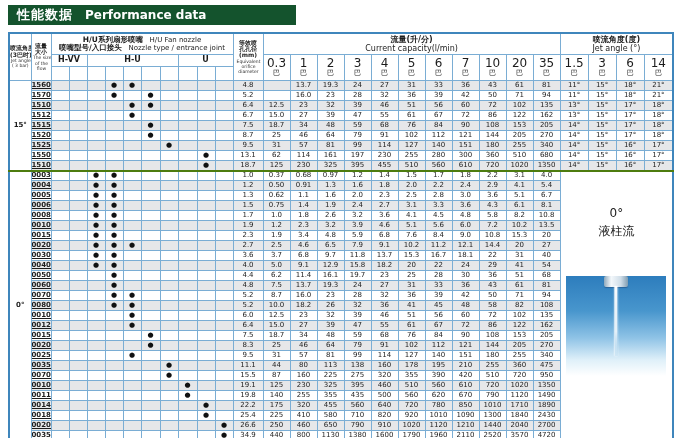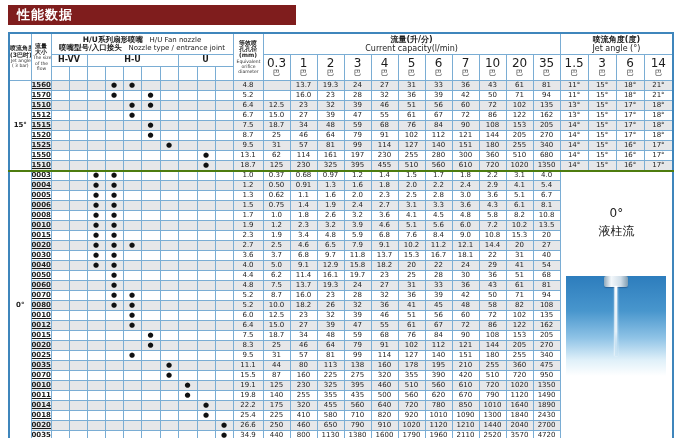--- a/index.html
+++ b/index.html
@@ -1,18 +1,18 @@
 <!DOCTYPE html>
 <html><head>
 <meta charset="utf-8">
 <style>
   html,body{margin:0;padding:0;background:#fff;}
   .page{position:relative;width:679px;height:438px;background:#fff;overflow:hidden;
         font-family:"DejaVu Sans","Liberation Sans",sans-serif;}
-  .titlebar{position:absolute;left:8px;top:5px;width:288px;height:20px;background:#7f1d1d;
+  .titlebar{position:absolute;left:8px;top:5px;width:288px;height:20px;background:#14532d;
             color:#fff;display:flex;align-items:center;padding-left:9px;box-sizing:border-box;}
   .t-zh{font-weight:bold;font-size:13px;letter-spacing:1px;}
   .t-en{font-weight:bold;font-size:12px;margin-left:12px;}
   table{position:absolute;left:8px;top:32px;width:664px;height:404px;border-collapse:collapse;
         table-layout:fixed;border:2px solid #3f86bc;background:#fff;}
   td{border:1px solid #7aadd4;padding:0;margin:0;text-align:center;vertical-align:middle;
      color:#1c1c1c;line-height:1.05;overflow:hidden;white-space:nowrap;}
   .h1 td{height:20px;}
   .h2 td{height:11px;}
   .h3 td{height:13px;padding-left:24px;}
@@ -48,20 +48,21 @@
   .stream{position:absolute;top:10px;left:50%;transform:translateX(-50%);width:3px;height:70px;
           background:linear-gradient(180deg,rgba(255,255,255,.98),rgba(255,255,255,.8) 65%,rgba(255,255,255,0));
           box-shadow:0 0 2px rgba(255,255,255,.9);}
 </style>
 </head>
 <body>
 
 <div class="page">
   <div class="titlebar">
     <span class="t-zh">性能数据</span>
+    <span class="t-en">Performance data</span>
   </div>
   <table id="perf-table">
       <colgroup>
         <col style="width:22px">
         <col style="width:20px">
         <col style="width:18px">
         <col style="width:18px">
         <col style="width:18px">
         <col style="width:18px">
         <col style="width:18px">
@@ -1063,21 +1064,21 @@
           <td class="num">22.2</td>
           <td class="num">175</td>
           <td class="num">320</td>
           <td class="num">455</td>
           <td class="num">560</td>
           <td class="num">640</td>
           <td class="num">720</td>
           <td class="num">780</td>
           <td class="num">850</td>
           <td class="num">1010</td>
-          <td class="num">1640</td>
+          <td class="num">1710</td>
           <td class="num">1890</td>
         </tr>
         <tr class="br  ">
           <td class="flow">001800</td>
           <td class="dot"></td>
           <td class="dot"></td>
           <td class="dot"></td>
           <td class="dot"></td>
           <td class="dot"></td>
           <td class="dot"></td>

